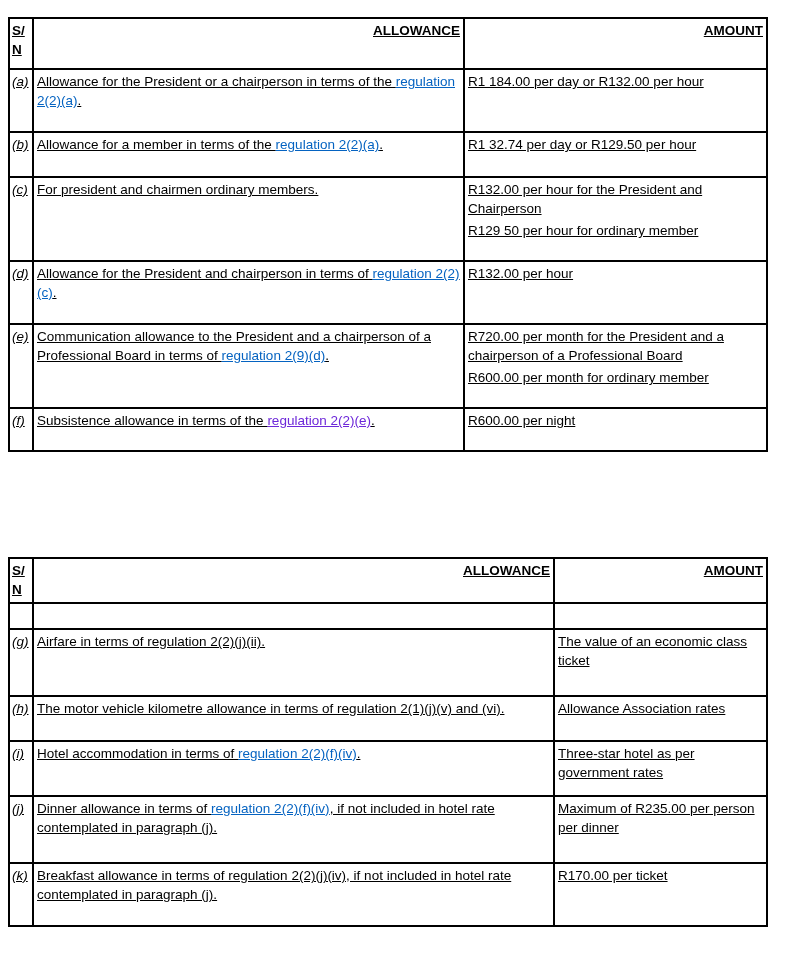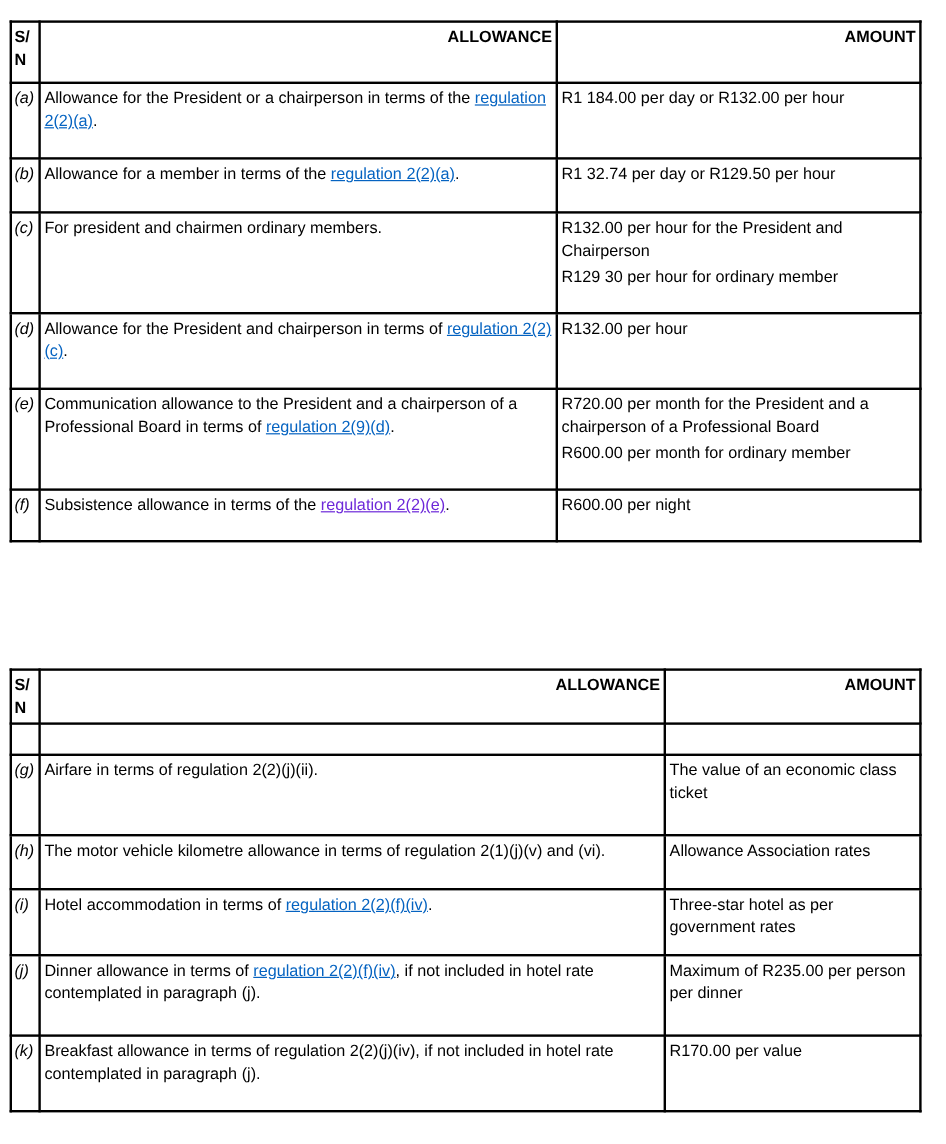--- a/index.html
+++ b/index.html
@@ -15,20 +15,21 @@
     position: relative;
     width: 788px;
     height: 953px;
     overflow: hidden;
   }
   table {
     border-collapse: collapse;
     table-layout: fixed;
     width: 758px;
     margin-left: 8px;
+    text-decoration: underline;
   }
   .t1 { margin-top: 17px; }
   .t2 { margin-top: 105px; }
   table, th, td {
     border: 2px solid #000000;
   }
   th, td {
     vertical-align: top;
     font-size: 13.5px;
     line-height: 19px;
@@ -95,21 +96,21 @@
           <td class="allowance"><span>Allowance for a member in terms of the </span><a class="reg-link" style="color: rgb(5, 99, 193);">regulation 2(2)(a)</a><span>.</span></td>
           <td class="amount">
             <div class="para">R1 32.74 per day or R129.50 per hour</div>
           </td>
         </tr>
         <tr style="height: 84px;">
           <td class="sn">(c)</td>
           <td class="allowance"><span>For president and chairmen ordinary members.</span></td>
           <td class="amount">
             <div class="para">R132.00 per hour for the President and Chairperson</div>
-            <div class="para">R129 30 per hour for ordinary member</div>
+            <div class="para">R129 50 per hour for ordinary member</div>
           </td>
         </tr>
         <tr style="height: 63px;">
           <td class="sn">(d)</td>
           <td class="allowance"><span>Allowance for the President and chairperson in terms of </span><a class="reg-link" style="color: rgb(5, 99, 193);">regulation 2(2)(c)</a><span>.</span></td>
           <td class="amount">
             <div class="para">R132.00 per hour</div>
           </td>
         </tr>
         <tr style="height: 84px;">
@@ -174,19 +175,19 @@
           <td class="sn">(j)</td>
           <td class="allowance"><span>Dinner allowance in terms of </span><a class="reg-link" style="color: rgb(5, 99, 193);">regulation 2(2)(f)(iv)</a><span>, if not included in hotel rate contemplated in paragraph (j).</span></td>
           <td class="amount">
             <div class="para">Maximum of R235.00 per person per dinner</div>
           </td>
         </tr>
         <tr style="height: 63px;">
           <td class="sn">(k)</td>
           <td class="allowance"><span>Breakfast allowance in terms of regulation 2(2)(j)(iv), if not included in hotel rate contemplated in paragraph (j).</span></td>
           <td class="amount">
-            <div class="para">R170.00 per value</div>
+            <div class="para">R170.00 per ticket</div>
           </td>
         </tr>
       </tbody>
   </table>
 
 </div>
 
 </body></html>

